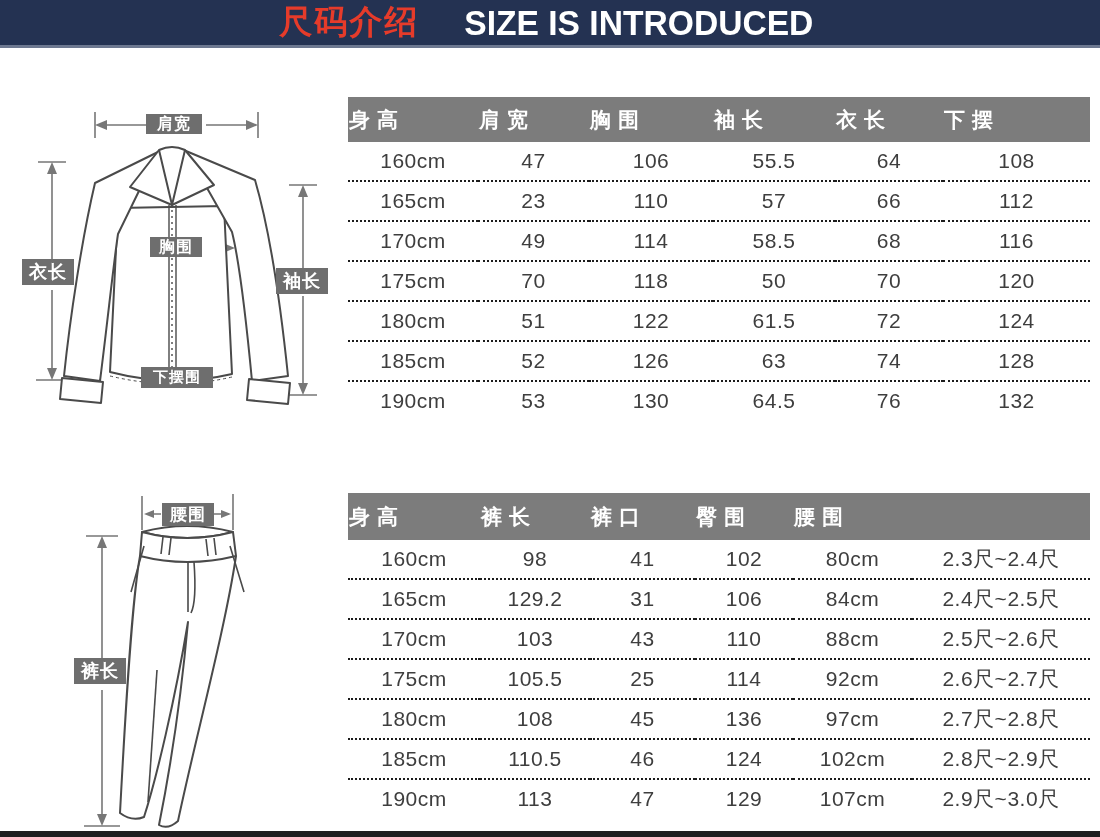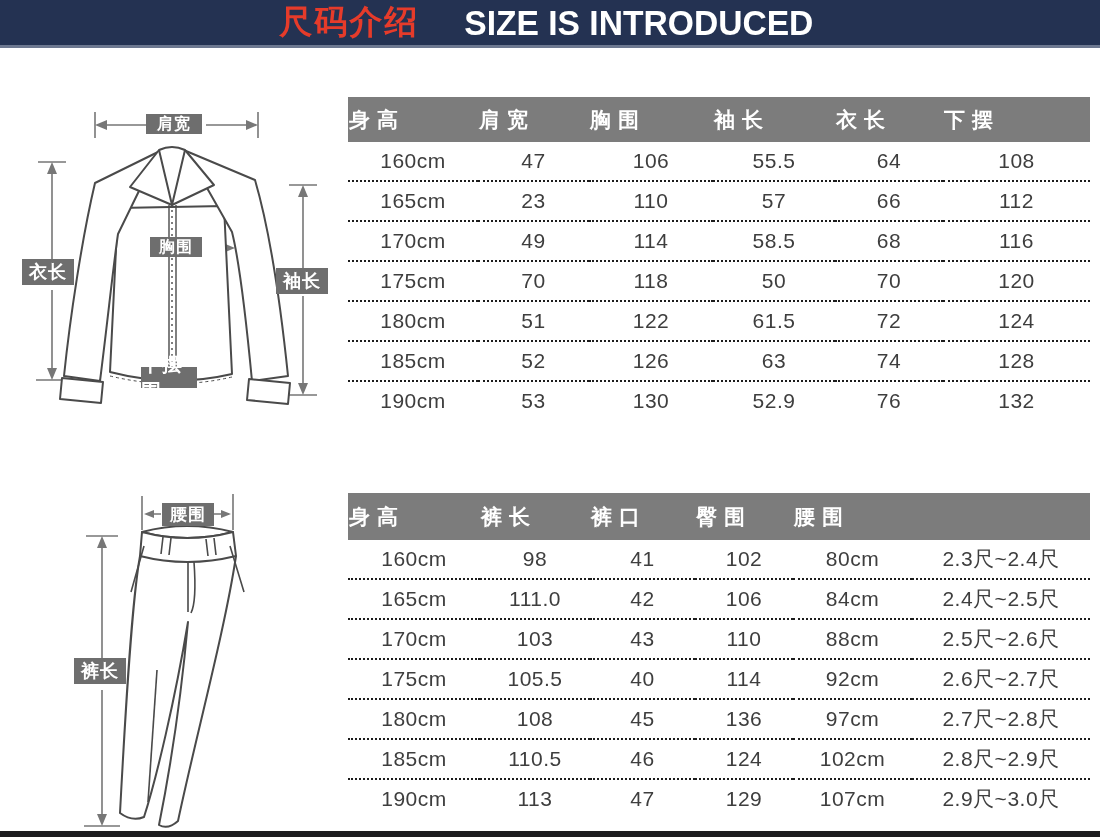--- a/index.html
+++ b/index.html
@@ -92,21 +92,21 @@
     <path d="M159,117 V284 M166,117 V284"></path>
     <path d="M162,122 V280" stroke-dasharray="2,4"></path>
     <path d="M100,288 Q162,303 222,289" stroke-dasharray="3,3" stroke-width="1"></path>
   </g>
 </svg>
 
 <div class="dim-label" style="left:146px;top:114px;width:56px;height:20px;">肩宽</div>
 <div class="dim-label" style="left:150px;top:237px;width:52px;height:20px;">胸围</div>
 <div class="dim-label" style="left:22px;top:259px;width:52px;height:26px;font-size:18px;">衣长</div>
 <div class="dim-label" style="left:276px;top:268px;width:52px;height:26px;font-size:18px;">袖长</div>
-<div class="dim-label" style="left:141px;top:367px;width:56px;height:21px;font-size:20px;">下摆围</div>
+<div class="dim-label" style="left:141px;top:367px;width:72px;height:21px;font-size:15px;">下摆围</div>
 
 <svg id="pants-svg" class="diagram" width="280" height="357" viewBox="0 0 280 357">
   <g stroke="#777" stroke-width="1.6" fill="none">
 
     <path d="M82,16 V50 M173,14 V50"></path>
     <path d="M87,34 H101 M154,34 H169"></path>
 
     <path d="M26,56 H58 M24,346 H60"></path>
     <path d="M42,60 V178 M42,210 V342"></path>
   </g>
@@ -205,21 +205,21 @@
         <td>52</td>
         <td>126</td>
         <td>63</td>
         <td>74</td>
         <td>128</td>
       </tr>
       <tr>
         <td>190cm</td>
         <td>53</td>
         <td>130</td>
-        <td>52.9</td>
+        <td>64.5</td>
         <td>76</td>
         <td>132</td>
       </tr>
     </tbody>
 </table>
 
 <table class="tbl" id="pants-table">
   <colgroup>
     <col style="width:132px">
       <col style="width:110px">
@@ -241,38 +241,38 @@
       <tr>
         <td>160cm</td>
         <td>98</td>
         <td>41</td>
         <td>102</td>
         <td>80cm</td>
         <td>2.3尺~2.4尺</td>
       </tr>
       <tr>
         <td>165cm</td>
-        <td>111.0</td>
-        <td>42</td>
+        <td>129.2</td>
+        <td>31</td>
         <td>106</td>
         <td>84cm</td>
         <td>2.4尺~2.5尺</td>
       </tr>
       <tr>
         <td>170cm</td>
         <td>103</td>
         <td>43</td>
         <td>110</td>
         <td>88cm</td>
         <td>2.5尺~2.6尺</td>
       </tr>
       <tr>
         <td>175cm</td>
         <td>105.5</td>
-        <td>40</td>
+        <td>25</td>
         <td>114</td>
         <td>92cm</td>
         <td>2.6尺~2.7尺</td>
       </tr>
       <tr>
         <td>180cm</td>
         <td>108</td>
         <td>45</td>
         <td>136</td>
         <td>97cm</td>

